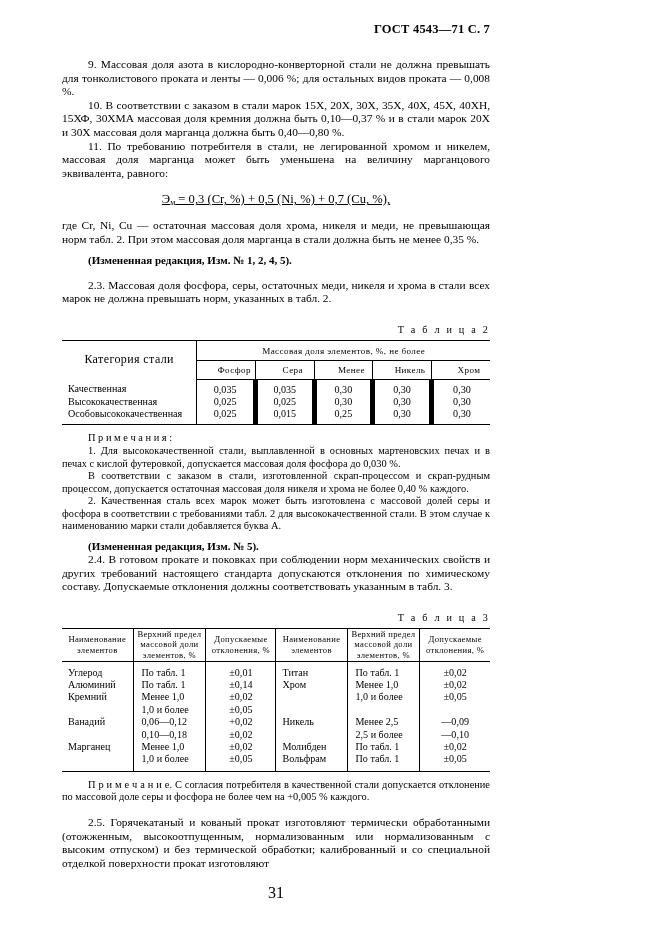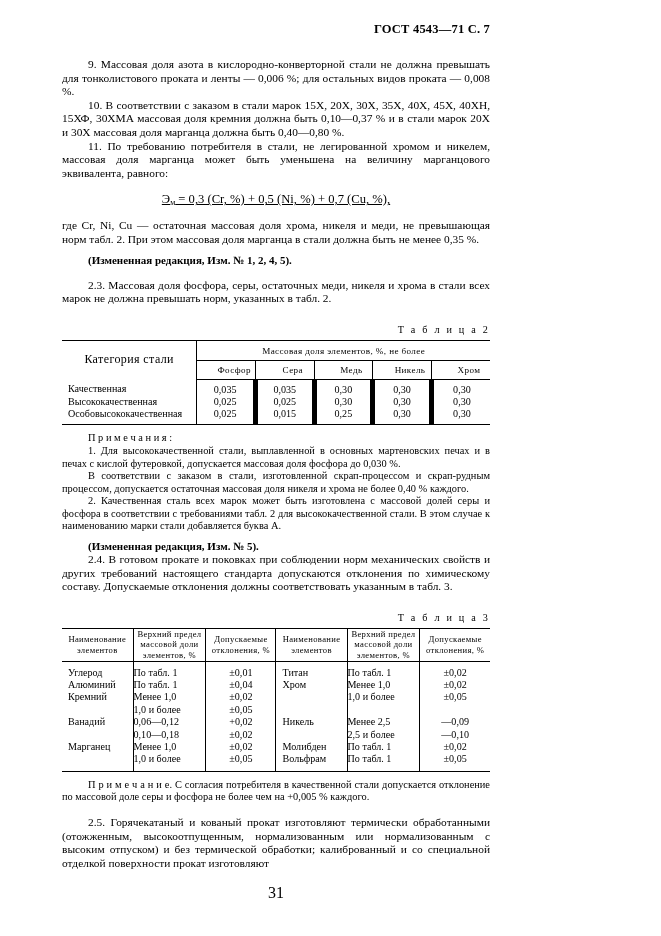--- a/index.html
+++ b/index.html
@@ -148,21 +148,21 @@
   .t3 tr.head-end th { border-bottom: 1.6px solid #000; }
   .t3 td {
     font-size: 10.1px;
     line-height: 12.4px;
     border-right: 1px solid #000;
     padding: 0 4px;
   }
   .t3 td.thick { border-right: 1.6px solid #000; }
   .t3 td:last-child { border-right: 0; }
   .t3 td.el { text-align: left; padding-left: 6px; }
-  .t3 td.lim { text-align: left; }
+  .t3 td.lim { text-align: left; padding-left: 8px; }
   .t3 td.dev { text-align: center; }
   .t3 tr.firstrow td { padding-top: 5px; }
   .t3 tr.lastrow td { padding-bottom: 5px; }
   .t3 .bottom-rule td { border-top: 1.6px solid #000; height: 0; padding: 0; }
   .t3 .top-rule td { border-top: 1.6px solid #000; height: 0; padding: 0; }
 
   .page-number {
     text-align: center;
     font-size: 16px;
     margin-top: 14px;
@@ -203,21 +203,21 @@
       <col style="width:13.7%">
     </colgroup>
     <tbody>
       <tr class="rule-top">
         <th class="hcat rule-top" rowspan="2">Категория стали</th>
         <th class="hspan rule-top" colspan="5">Массовая доля элементов, %, не более</th>
       </tr>
       <tr class="head-end">
         <th class="hsub">Фосфор</th>
         <th class="hsub">Сера</th>
-        <th class="hsub">Медь</th>
+        <th class="hsub">Менее</th>
         <th class="hsub">Никель</th>
         <th class="hsub">Хром</th>
       </tr>
 
       <tr class="firstrow">
         <td class="namecell">Качественная</td>
         <td class="valcell">0,035</td>
         <td class="valcell">0,035</td>
         <td class="valcell">0,30</td>
         <td class="valcell">0,30</td>
@@ -286,21 +286,21 @@
         <td class="el">Углерод</td>
         <td class="lim">По табл. 1</td>
         <td class="dev thick">±0,01</td>
         <td class="el">Титан</td>
         <td class="lim">По табл. 1</td>
         <td class="dev">±0,02</td>
       </tr>
       <tr>
         <td class="el">Алюминий</td>
         <td class="lim">По табл. 1</td>
-        <td class="dev thick">±0,04</td>
+        <td class="dev thick">±0,14</td>
         <td class="el">Хром</td>
         <td class="lim">Менее 1,0</td>
         <td class="dev">±0,02</td>
       </tr>
       <tr>
         <td class="el">Кремний</td>
         <td class="lim">Менее 1,0</td>
         <td class="dev thick">±0,02</td>
         <td class="el"></td>
         <td class="lim">1,0 и более</td>

